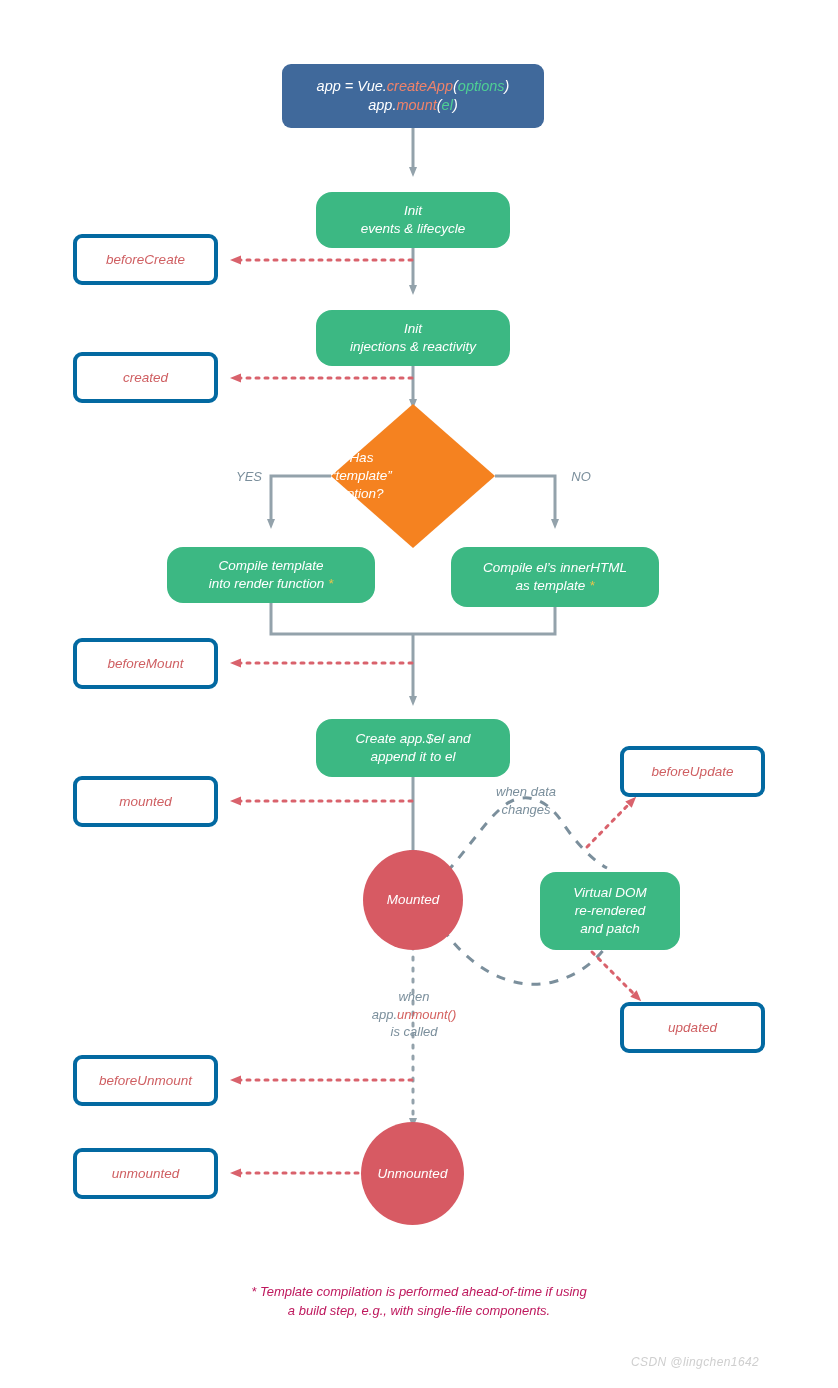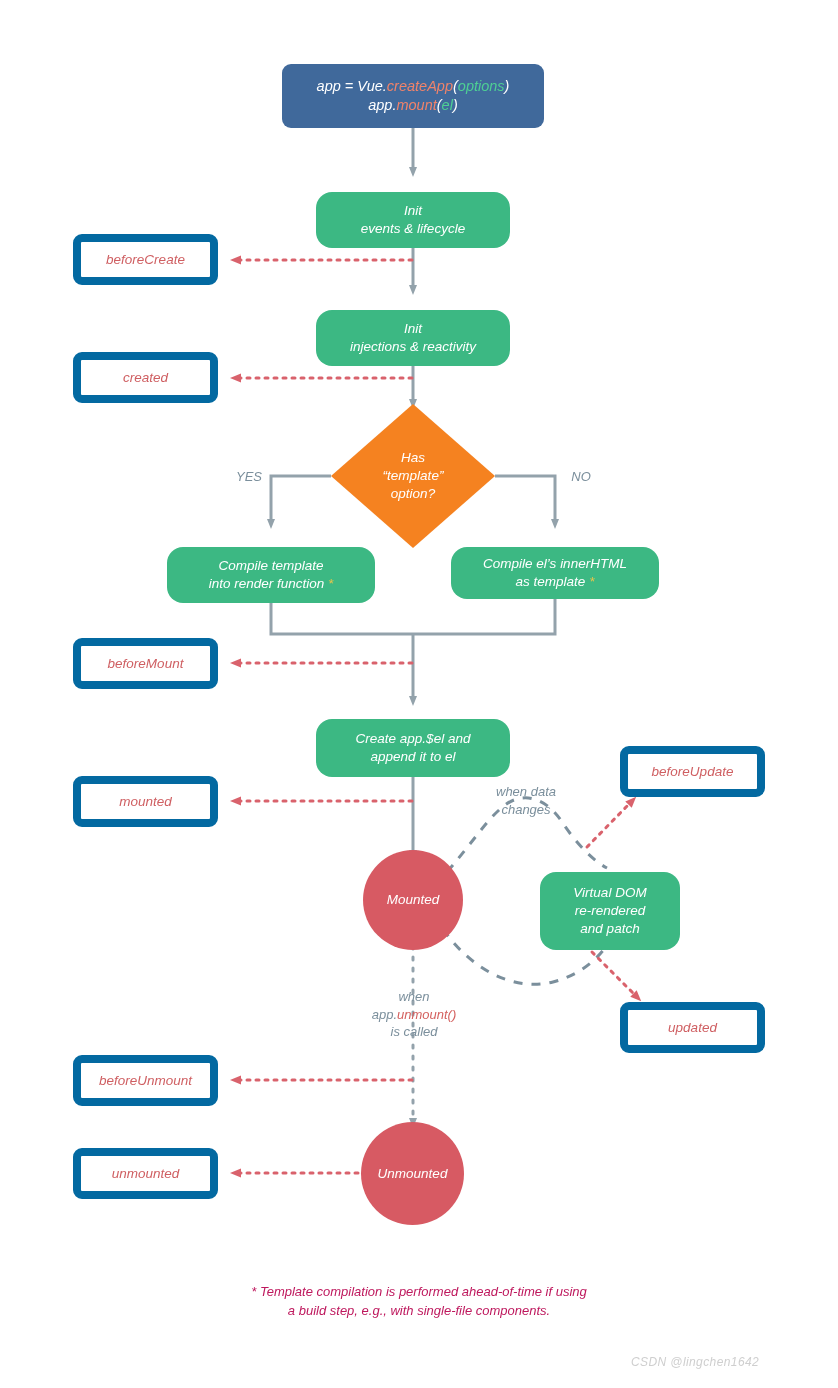--- a/index.html
+++ b/index.html
@@ -42,21 +42,21 @@
   }
   .box-green {
     background: #3cb883;
     border-radius: 16px;
     color: #ffffff;
     font-size: 13.5px;
     margin-top: 12px;
   }
   .box-hook {
     background: #ffffff;
-    border: 8px solid #0369a1;
+    border: 4px solid #0369a1;
     border-radius: 9px;
     color: #cf5f62;
     font-size: 13.5px;
   }
   .circle-red {
     background: #d75a63;
     border-radius: 50%;
     color: #ffffff;
     font-size: 13.5px;
   }
@@ -64,21 +64,20 @@
     position: absolute;
   }
   .diamond-label {
     position: absolute;
     left: 0;
     top: 0;
     width: 100%;
     height: 100%;
     display: flex;
     align-items: center;
-    justify-content: center;
     color: #ffffff;
     font-size: 13.5px;
     line-height: 1.35;
     text-align: center;
   }
   .edge-label {
     position: absolute;
     color: #7b8f9c;
     font-size: 13px;
     text-align: center;
@@ -200,21 +199,21 @@
   <div class="edge-label" style="left:564px; top:468px; width:34px;">NO</div>
 
   <div class="node box-green" style="left:167px; top:535px; width:208px; height:56px;">
     <div>
       <span>Compile template</span><br>
       <span>into render function</span>
       <span class="tok-star">*</span>
     </div>
   </div>
 
-  <div class="node box-green" style="left:451px; top:535px; width:208px; height:52px;">
+  <div class="node box-green" style="left:451px; top:535px; width:208px; height:60px;">
     <div>
       <span>Compile el’s innerHTML</span><br>
       <span>as template</span>
       <span class="tok-star">*</span>
     </div>
   </div>
 
   <div class="node box-green" style="left:316px; top:707px; width:194px; height:58px;">
     <div>
       <span>Create app.$el and</span><br>

